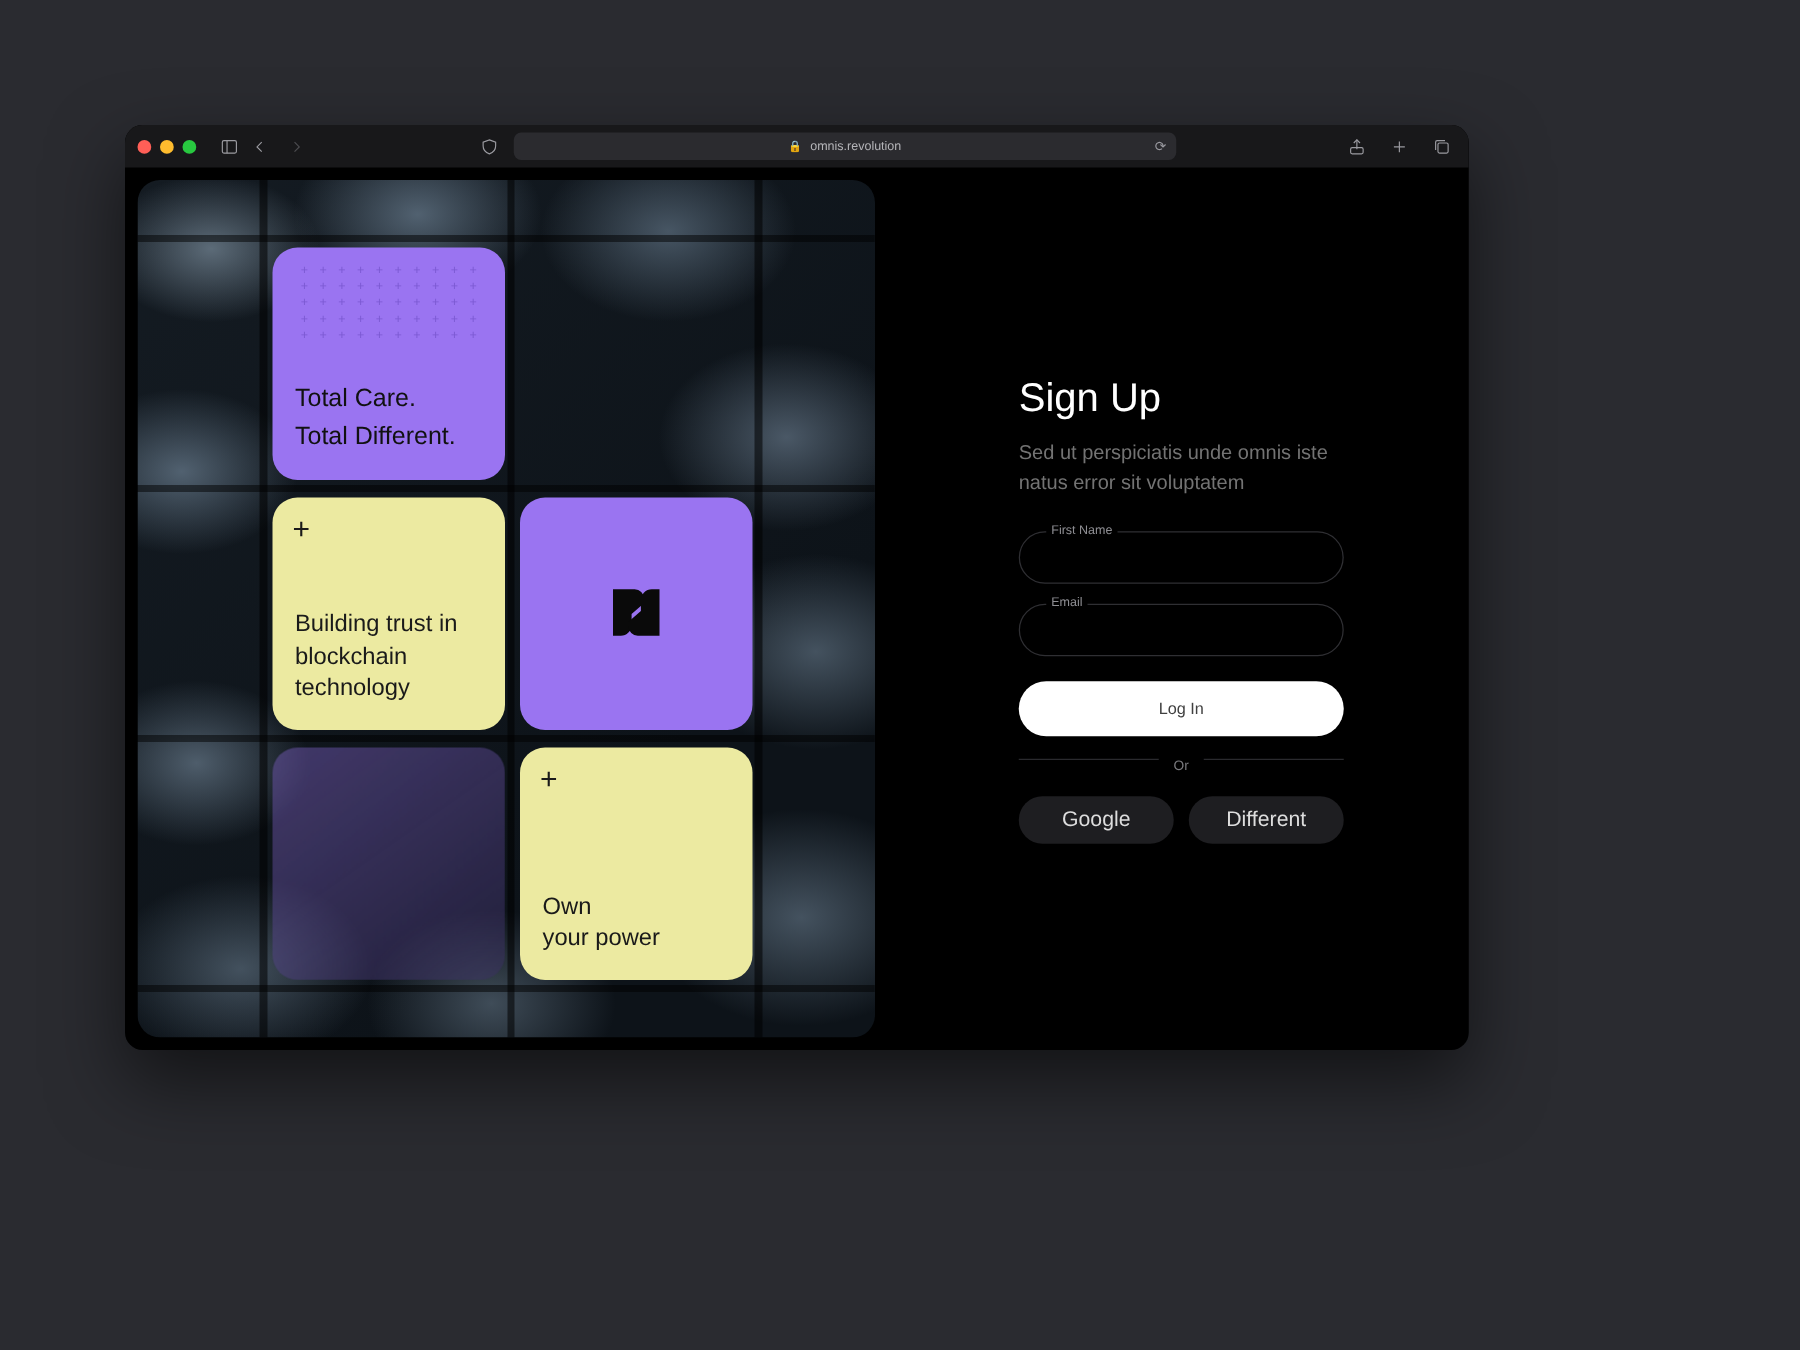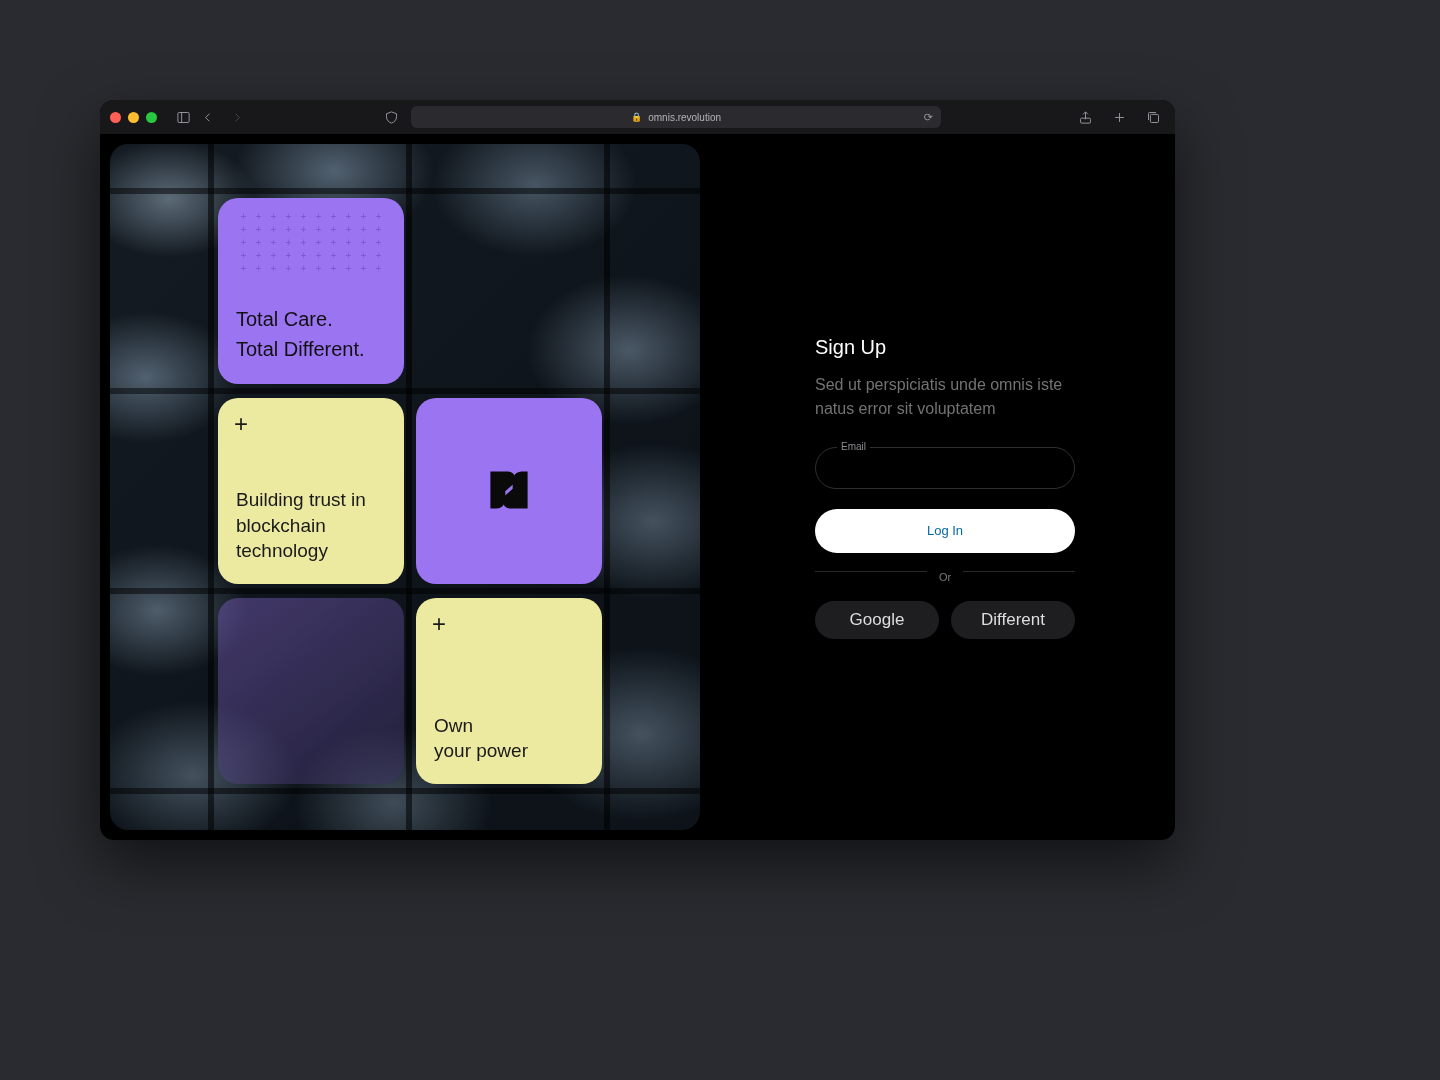--- a/index.html
+++ b/index.html
@@ -133,21 +133,21 @@
   
   .form-pane {
     flex: 1;
     display: flex;
     align-items: center;
   }
   .form {
     width: 260px;
     margin-left: 115px;
   }
-  .form h1 { color: #fff; font-size: 20px; font-weight: 500; margin-bottom: 14px; }
+  .form h1 { color: #fff; font-size: 32px; font-weight: 500; margin-bottom: 14px; }
   .form .sub { color: #737373; font-size: 16px; line-height: 1.5; margin-bottom: 26px; }
   .field {
     position: relative;
     margin-bottom: 16px;
   }
   .field label {
     position: absolute;
     left: 22px; top: -6px;
     background: #000;
     padding: 0 4px;
@@ -164,21 +164,21 @@
     color: #e8e8e8;
     font-size: 13px;
     outline: none;
   }
   .btn-primary {
     width: 100%;
     height: 44px;
     border-radius: 22px;
     border: none;
     background: #fff;
-    color: #0369a1;
+    color: #404040;
     font-size: 13px;
     font-weight: 500;
     cursor: pointer;
     margin-top: 4px;
   }
   .sep {
     display:flex; gap:12px;
     margin: 18px 0;
     color:#7a7a7e; font-size:11px;
   }
@@ -340,20 +340,24 @@
         </div>
       </div>
     </div>
 
     <div class="form-pane">
       <form class="form">
         <h1>Sign Up</h1>
         <p class="sub">Sed ut perspiciatis unde omnis iste natus error sit voluptatem</p>
 
         <div class="field">
+          <label>First Name</label>
+          <input type="text" style="">
+        </div>
+        <div class="field">
           <label>Email</label>
           <input type="text" style="">
         </div>
 
         <button type="button" class="btn-primary">Log In</button>
 
         <div class="sep">
           <span>Or</span>
         </div>
 

